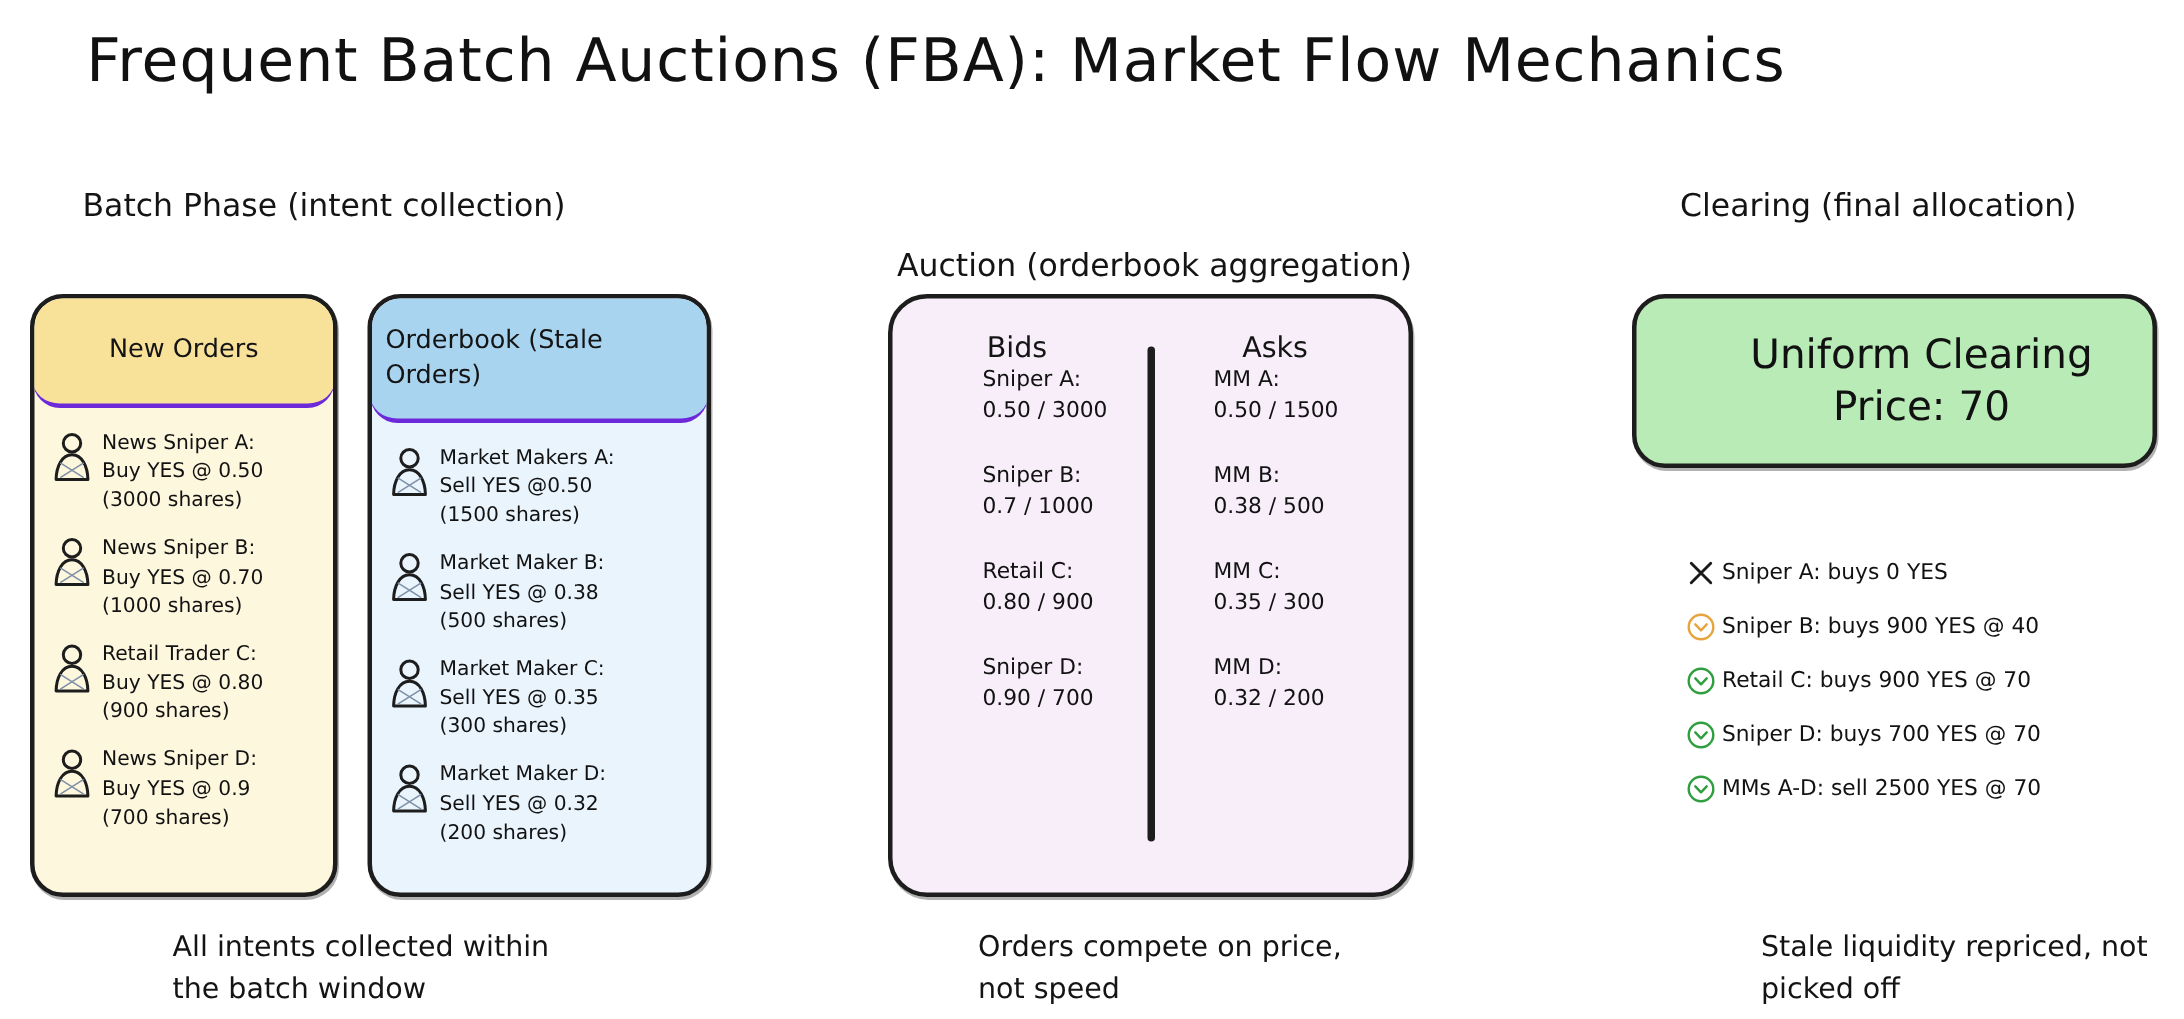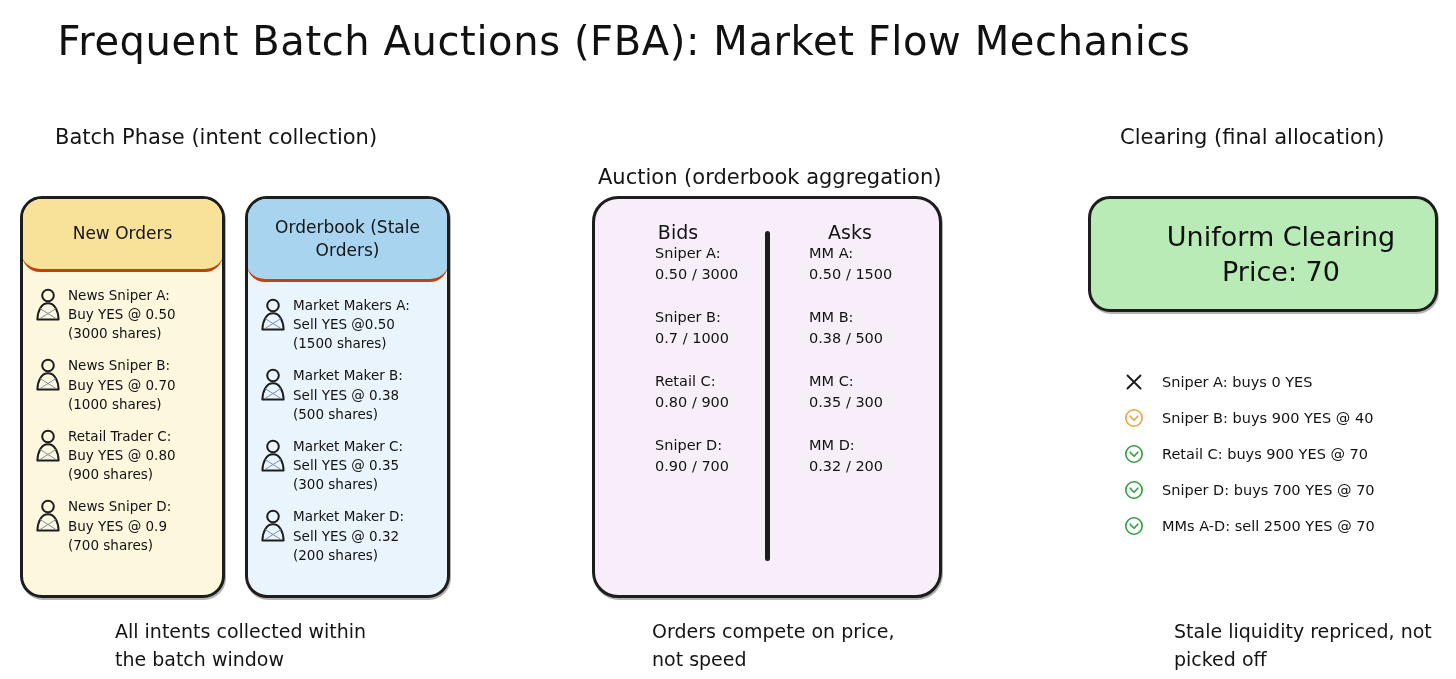--- a/index.html
+++ b/index.html
@@ -44,27 +44,26 @@
   
   .card {
     position: absolute;
     border: 3px solid #1d1d1d;
     border-radius: 22px;
     box-sizing: border-box;
     overflow: hidden;
     box-shadow: 1px 2px 0 rgba(0,0,0,0.30);
   }
   .card-head {
-    border-bottom: 3px solid #c2410c;
+    border-bottom: 3px solid #6d28d9;
     border-radius: 18px;
     margin: -1px -1px 0 -1px;
     display: flex;
     align-items: center;
     justify-content: center;
-    text-align: center;
     font-size: 17px;
     line-height: 1.35;
     color: #141414;
     box-sizing: border-box;
     padding: 6px 10px;
   }
   .card-body {
     padding: 14px 10px 10px 10px;
     box-sizing: border-box;
   }
@@ -96,21 +95,21 @@
     left: 20px; top: 196px; width: 205px; height: 402px;
     background: #FDF7DE;
   }
   #card-new-orders .card-head {
     background: #F8E29A;
     height: 74px;
   }
 
   
   #card-orderbook {
-    left: 245px; top: 196px; width: 205px; height: 402px;
+    left: 245px; top: 196px; width: 229px; height: 402px;
     background: #E9F4FD;
   }
   #card-orderbook .card-head {
     background: #A8D4F0;
     height: 84px;
   }
 
   
   #card-auction {
     left: 592px; top: 196px; width: 350px; height: 402px;
@@ -177,21 +176,21 @@
   
   #allocation-list {
     position: absolute;
     left: 1124px;
     top: 364px;
     width: 330px;
   }
   .alloc-row {
     display: flex;
     align-items: center;
-    gap: 18px;
+    gap: 4px;
     height: 36px;
     text-align: center;
   }
   .alloc-icon { flex: 0 0 auto; width: 20px; height: 20px; }
   .alloc-text {
     font-size: 14.5px;
     color: #121212;
     white-space: nowrap;
   }
 

